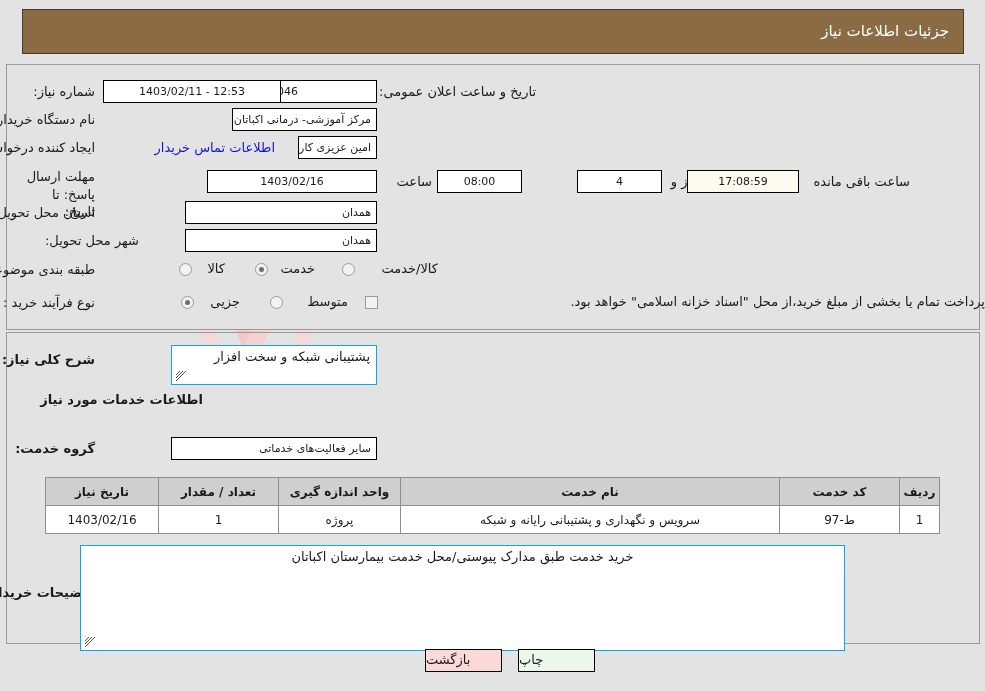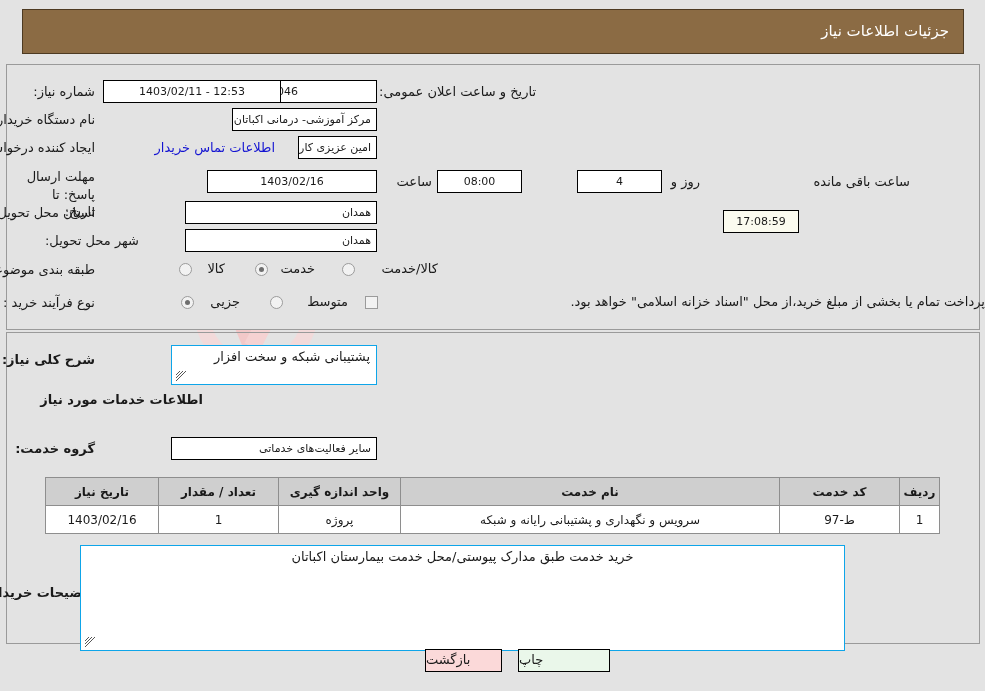--- a/index.html
+++ b/index.html
@@ -238,21 +238,21 @@
   <div class="link" style="right:710px; top:140px; left:121px;">اطلاعات تماس خریدار</div>
 
   <div class="lbl wrap" style="right:890px; top:168px; width:74px;">مهلت ارسال پاسخ: تا تاریخ:</div>
   <div class="fld c" style="right:608px; top:170px; width:170px;">1403/02/16</div>
 
   <div class="lbl" style="right:553px; top:174px;">ساعت</div>
   <div class="fld c" style="right:463px; top:170px; width:85px;">08:00</div>
 
   <div class="fld c" style="right:323px; top:170px; width:85px;">4</div>
   <div class="lbl" style="right:285px; top:174px;">روز و</div>
-  <div class="fld cream c" style="right:186px; top:170px; width:76px;margin-top:40px;">17:08:59</div>
+  <div class="fld cream c" style="right:186px; top:170px; width:112px;">17:08:59</div>
   <div class="lbl" style="right:75px; top:174px;">ساعت باقی مانده</div>
 
   <div class="lbl" style="right:890px; top:205px;">استان محل تحویل:</div>
   <div class="fld r" style="right:608px; top:201px; width:192px;">همدان</div>
 
   <div class="lbl" style="right:846px; top:233px;">شهر محل تحویل:</div>
   <div class="fld r" style="right:608px; top:229px; width:192px;">همدان</div>
 
   <div class="lbl" style="right:890px; top:262px;">طبقه بندی موضوعی:</div>
   <div class="radio" style="right:793px; top:263px;"></div>
@@ -310,16 +310,16 @@
   </table>
 
   <div class="lbl bold" style="right:890px; top:585px;">توضیحات خریدار:</div>
   <div class="ta" style="right:140px; top:545px; left:80px; height:106px;text-align:center;">
     <span>خرید خدمت طبق مدارک پیوستی/محل خدمت بیمارستان اکباتان</span>
     <svg class="grip" viewBox="0 0 12 12">
       <path d="M1 11 L11 1 M1 8 L8 1 M1 5 L5 1" stroke="#555" stroke-width="1" fill="none"></path>
     </svg>
   </div>
 
-  <div class="btn" id="btn-print" style="left:518px; top:649px; width:92px;">چاپ</div>
+  <div class="btn" id="btn-print" style="left:518px; top:649px; width:77px;">چاپ</div>
   <div class="btn" id="btn-back" style="left:425px; top:649px; width:77px;">بازگشت</div>
 
 </div>
 
 </body></html>

